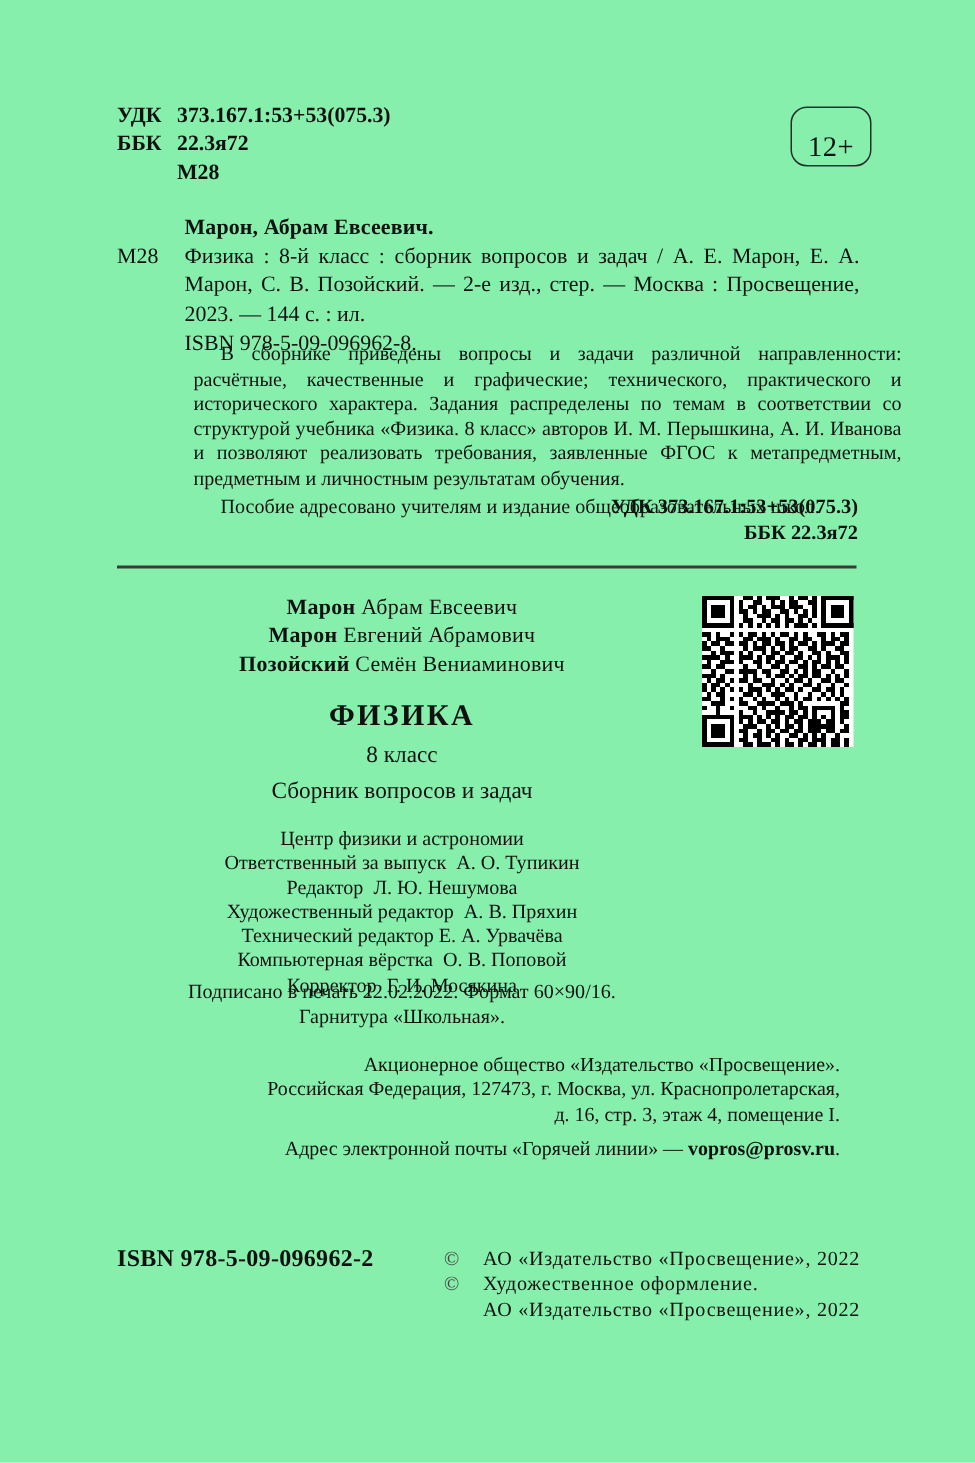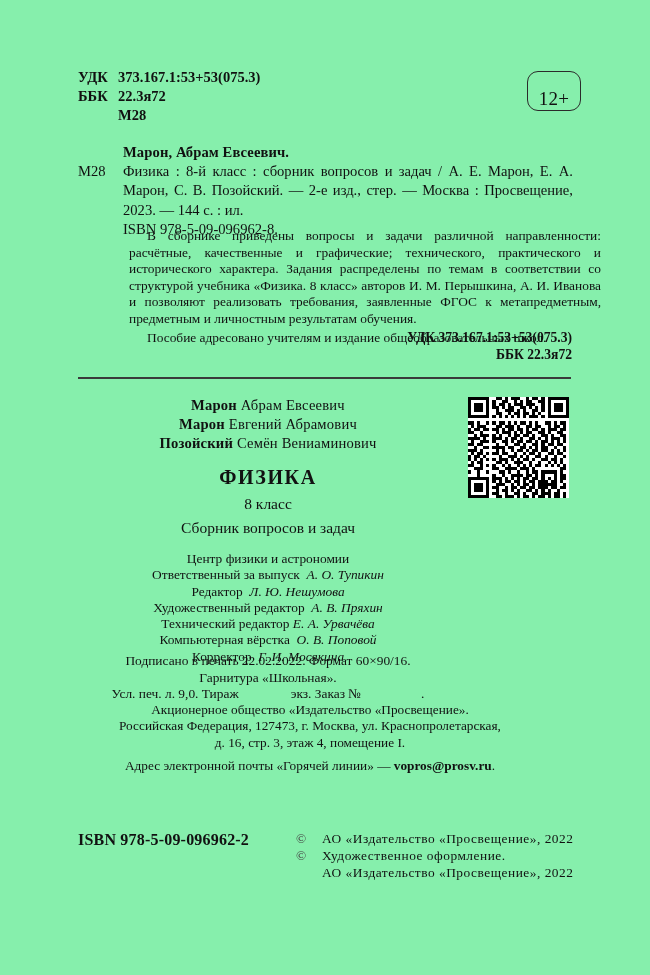--- a/index.html
+++ b/index.html
@@ -170,40 +170,40 @@
   
   .credits {
     position: absolute;
     left: 78px;
     top: 551px;
     width: 380px;
     text-align: center;
     font-size: 13.4px;
     line-height: 16.3px;
   }
-  .credits .nm { font-style: italic; }
+  .credits .nm { }
 
   .print-info {
     position: absolute;
     left: 78px;
     top: 653px;
     width: 380px;
     text-align: center;
     font-size: 13.4px;
     line-height: 16.5px;
   }
   .print-info .blank-sm { display: inline-block; width: 52px; }
   .print-info .blank-lg { display: inline-block; width: 60px; }
 
   .publisher {
     position: absolute;
     left: 60px;
     top: 702px;
     width: 500px;
-    text-align: center;
+    text-align: right;
     font-size: 13.3px;
     line-height: 16.4px;
   }
   .publisher .email-line { margin-top: 7px; }
   .publisher .email { font-weight: bold; }
 
   
   .footer-isbn {
     position: absolute;
     left: 78px;
@@ -618,21 +618,20 @@
     <div><span>Редактор</span>&nbsp; <span class="nm">Л. Ю. Нешумова</span></div>
     <div><span>Художественный редактор</span>&nbsp; <span class="nm">А. В. Пряхин</span></div>
     <div><span>Технический редактор</span> <span class="nm">Е. А. Урвачёва</span></div>
     <div><span>Компьютерная вёрстка</span>&nbsp; <span class="nm">О. В. Поповой</span></div>
     <div><span>Корректор</span>&nbsp; <span class="nm">Г. И. Мосякина</span></div>
   </div>
 
   <div class="print-info">
     <div>Подписано в печать 22.02.2022. Формат 60×90/16.</div>
     <div>Гарнитура «Школьная».</div>
-    <div><span>Усл. печ. л. 9,0. Тираж</span><span class="blank-sm"></span><span>экз. Заказ №</span><span class="blank-lg"></span><span>.</span></div>
   </div>
 
   <div class="publisher">
     <div>Акционерное общество «Издательство «Просвещение».</div>
     <div>Российская Федерация, 127473, г. Москва, ул. Краснопролетарская,</div>
     <div>д. 16, стр. 3, этаж 4, помещение I.</div>
     <div class="email-line"><span>Адрес электронной почты «Горячей линии» —</span> <span class="email">vopros@prosv.ru</span><span>.</span></div>
   </div>
 
   <div class="footer-isbn">ISBN 978-5-09-096962-2</div>

